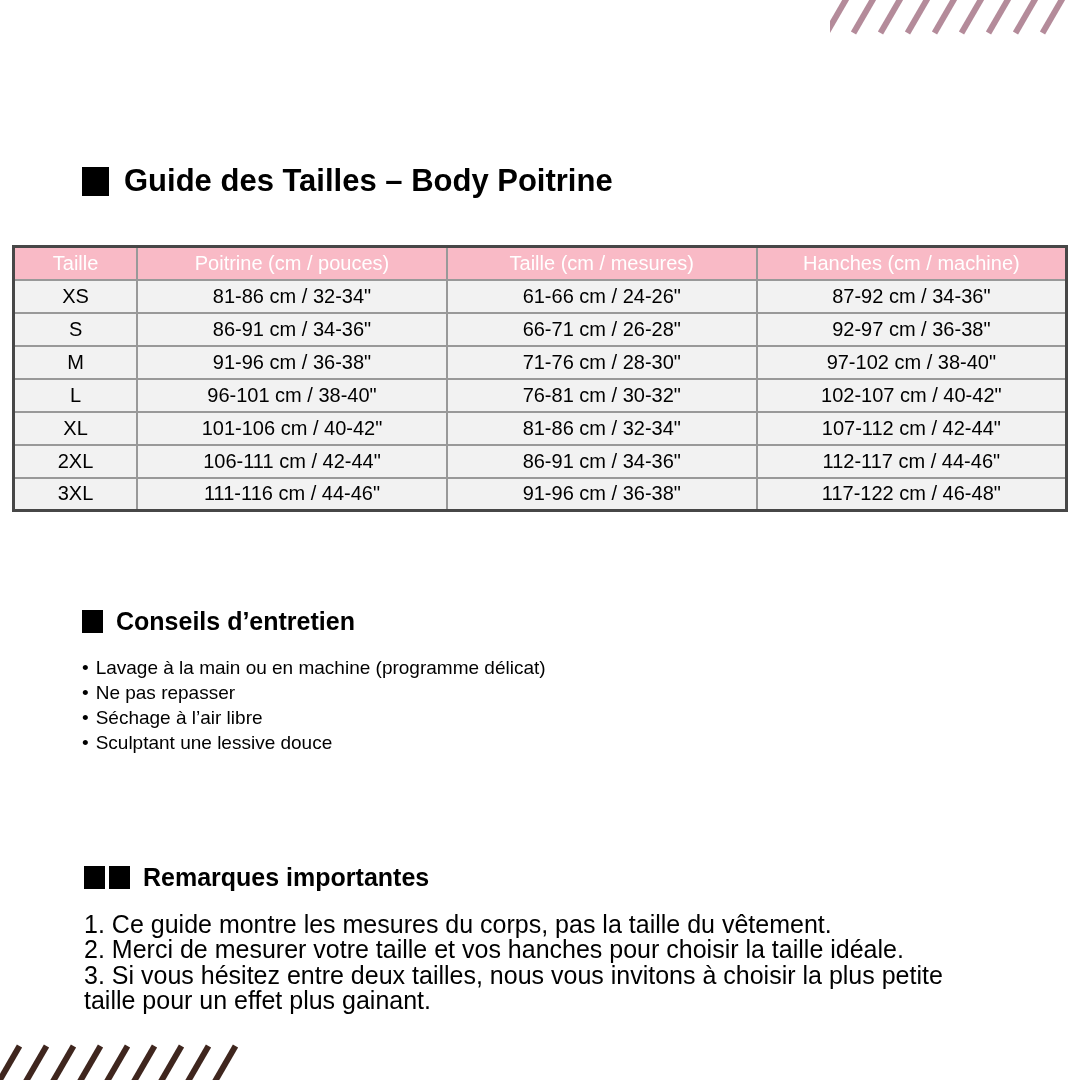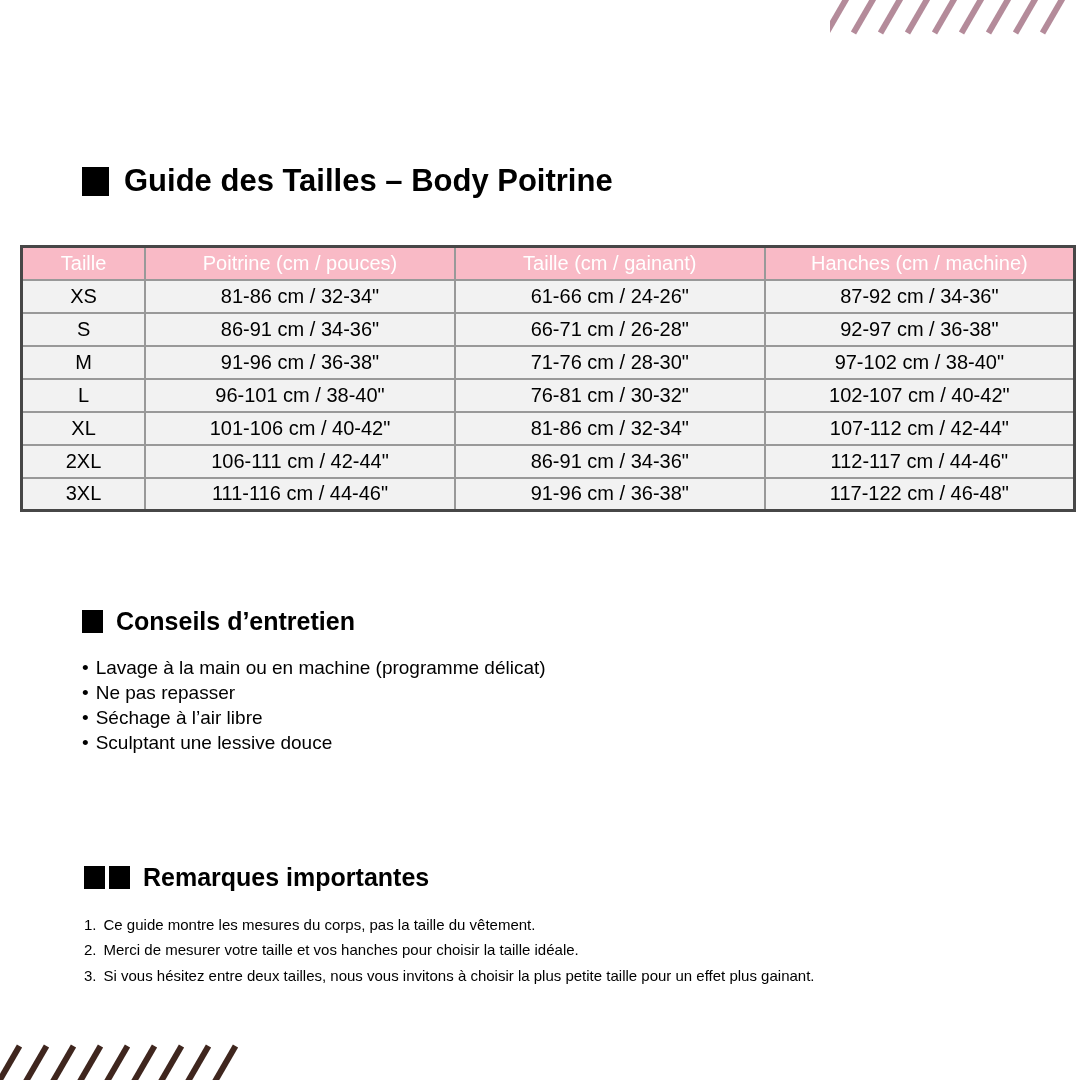--- a/index.html
+++ b/index.html
@@ -49,37 +49,37 @@
   
   .sq{display:inline-block;background:#000;flex:0 0 auto;}
   .sq-lg{width:27px;height:29px;}
   .sq-sm{width:21px;height:23px;}
 
   
   .title-row{position:absolute;left:82px;top:164px;display:flex;align-items:center;gap:15px;}
   .title-row h1{margin:0;font-size:31px;font-weight:bold;line-height:1.1;}
 
   
-  .table-wrap{position:absolute;left:20px;top:245px;width:1056px;}
+  .table-wrap{position:absolute;left:12px;top:245px;width:1056px;}
   table{width:100%;border-collapse:collapse;table-layout:fixed;border:3px solid var(--border-outer);}
   th,td{border:2px solid var(--border-inner);height:33px;padding:0 4px;text-align:center;vertical-align:middle;}
   th{background:var(--header-pink);color:var(--header-text);font-weight:normal;font-size:20px;}
   td{background:var(--row-bg);font-size:20px;}
 
   
   .care{position:absolute;left:82px;top:608px;}
   .h2row{display:flex;align-items:center;gap:13px;}
   .h2row h2{margin:0;font-size:25px;font-weight:bold;line-height:1.1;}
   .care-list{margin-top:19px;font-size:19px;line-height:25px;}
   .li{white-space:nowrap;}
   .marker{margin-right:7px;}
 
   
   .notes{position:absolute;left:84px;top:864px;width:900px;}
-  .notes-list{margin-top:20px;font-size:15px;line-height:25.5px;}
+  .notes-list{margin-top:20px;font-size:25px;line-height:25.5px;}
 </style>
 </head>
 <body>
 
 <div class="stripes stripes-top">
   <div class="stripe"></div>
   <div class="stripe"></div>
   <div class="stripe"></div>
   <div class="stripe"></div>
   <div class="stripe"></div>
@@ -111,21 +111,21 @@
     <colgroup>
       <col style="width:11.74%">
       <col style="width:29.42%">
       <col style="width:29.42%">
       <col style="width:29.42%">
     </colgroup>
     <thead>
       <tr>
         <th>Taille</th>
         <th>Poitrine (cm / pouces)</th>
-        <th>Taille (cm / gainant)</th>
+        <th>Taille (cm / mesures)</th>
         <th>Hanches (cm / machine)</th>
       </tr>
     </thead>
     <tbody>
       <tr>
         <td>XS</td>
         <td>81-86 cm / 32-34"</td>
         <td>61-66 cm / 24-26"</td>
         <td>87-92 cm / 34-36"</td>
       </tr>

